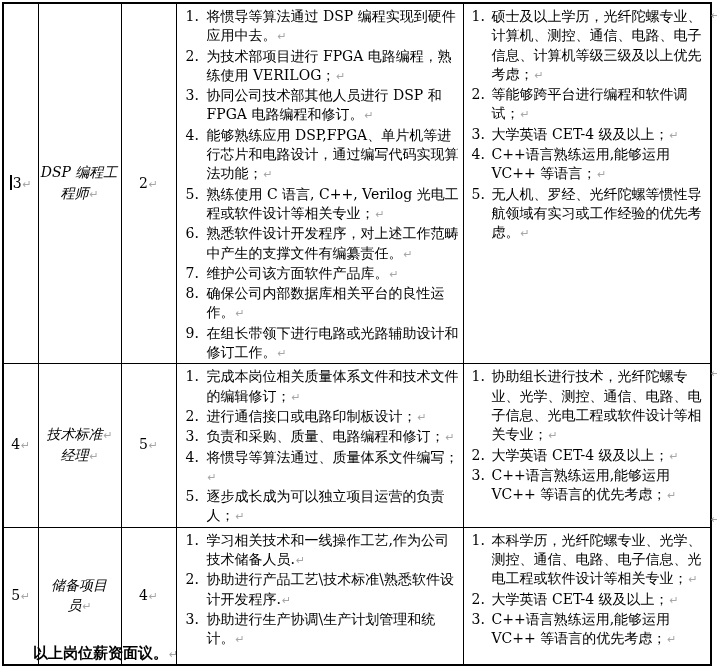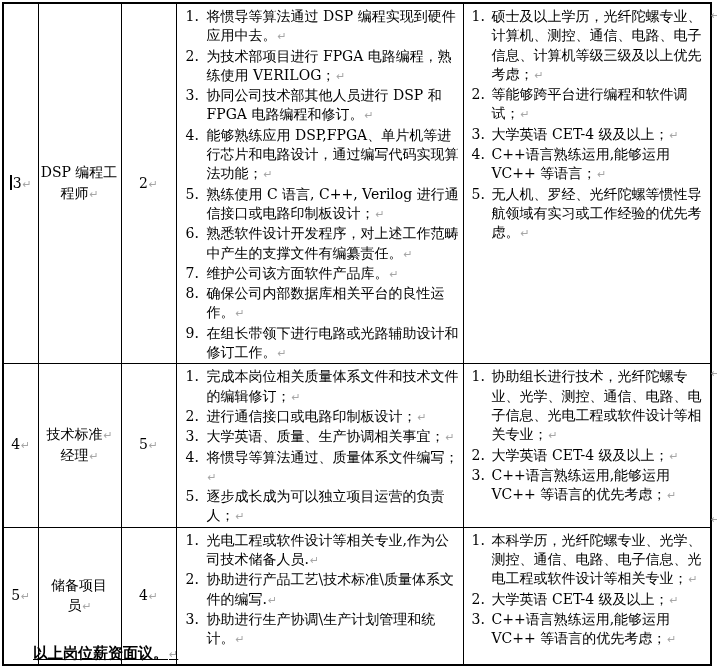--- a/index.html
+++ b/index.html
@@ -14,23 +14,23 @@
   }
   td{border:1px solid #000;overflow:hidden;}
   td.c-no,td.c-title,td.c-count{vertical-align:middle;text-align:center;padding:0 2px;}
   td.c-list{vertical-align:top;padding:3px 2px 0 0;}
   .item{display:flex;align-items:flex-start;}
   .item .num{flex:0 0 30px;padding-left:9px;box-sizing:border-box;}
   .c-req .item .num{flex:0 0 28px;padding-left:8px;}
   .item .txt{flex:1;min-width:0;}
   .mark{color:#a6a6a6;font-size:11px;margin-left:1px;font-family:"DejaVu Sans",sans-serif;}
   .caret{display:inline-block;width:2px;height:15px;background:#000;vertical-align:-2px;margin-right:1px;}
-  .tline{text-align:center;}
+  .tline{text-align:center;font-style:italic;}
   .footer{
-    position:absolute;left:33px;top:644px;font-weight:bold;font-size:15px;text-decoration:underline;
+    position:absolute;left:33px;top:644px;font-weight:bold;font-size:15px;
   }
   .footer .mark{font-weight:normal;}
   .row-end{position:absolute;left:711px;color:#a6a6a6;font-size:11px;font-family:"DejaVu Sans",sans-serif;}
 </style>
 </head>
 <body>
 
 <table class="jobs">
   <colgroup>
     <col style="width:35px">
@@ -66,21 +66,21 @@
           <div class="item">
             <span class="num">3.</span>
             <span class="txt"><span>协同公司技术部其他人员进行 DSP 和 FPGA 电路编程和修订。</span><span class="mark">↵</span></span>
           </div>
           <div class="item">
             <span class="num">4.</span>
             <span class="txt"><span>能够熟练应用 DSP,FPGA、单片机等进行芯片和电路设计，通过编写代码实现算法功能；</span><span class="mark">↵</span></span>
           </div>
           <div class="item">
             <span class="num">5.</span>
-            <span class="txt"><span>熟练使用 C 语言, C++, Verilog 进行通信接口或电路印制板设计；</span><span class="mark">↵</span></span>
+            <span class="txt"><span>熟练使用 C 语言, C++, Verilog 光电工程或软件设计等相关专业；</span><span class="mark">↵</span></span>
           </div>
           <div class="item">
             <span class="num">6.</span>
             <span class="txt"><span>熟悉软件设计开发程序，对上述工作范畴中产生的支撑文件有编纂责任。</span><span class="mark">↵</span></span>
           </div>
           <div class="item">
             <span class="num">7.</span>
             <span class="txt"><span>维护公司该方面软件产品库。</span><span class="mark">↵</span></span>
           </div>
           <div class="item">
@@ -134,21 +134,21 @@
     <div class="item">
             <span class="num">1.</span>
             <span class="txt"><span>完成本岗位相关质量体系文件和技术文件的编辑修订；</span><span class="mark">↵</span></span>
           </div>
           <div class="item">
             <span class="num">2.</span>
             <span class="txt"><span>进行通信接口或电路印制板设计；</span><span class="mark">↵</span></span>
           </div>
           <div class="item">
             <span class="num">3.</span>
-            <span class="txt"><span>大学英语、质量、生产协调相关事宜；</span><span class="mark">↵</span></span>
+            <span class="txt"><span>负责和采购、质量、电路编程和修订；</span><span class="mark">↵</span></span>
           </div>
           <div class="item">
             <span class="num">4.</span>
             <span class="txt"><span>将惯导等算法通过、质量体系文件编写；</span><span class="mark">↵</span></span>
           </div>
           <div class="item">
             <span class="num">5.</span>
             <span class="txt"><span>逐步成长成为可以独立项目运营的负责人；</span><span class="mark">↵</span></span>
           </div>
         </td>
@@ -178,25 +178,25 @@
     <div class="tline"><span>储备项目</span><span class="mark"></span></div>
           <div class="tline"><span>员</span><span class="mark">↵</span></div>
         </td>
     <td class="c-count">
       <span>4</span><span class="mark">↵</span>
     </td>
     <td class="c-list c-duty">
 
     <div class="item">
             <span class="num">1.</span>
-            <span class="txt"><span>光电工程或软件设计等相关专业,作为公司技术储备人员.</span><span class="mark">↵</span></span>
-          </div>
-          <div class="item">
-            <span class="num">2.</span>
-            <span class="txt"><span>协助进行产品工艺\技术标准\质量体系文件的编写.</span><span class="mark">↵</span></span>
+            <span class="txt"><span>学习相关技术和一线操作工艺,作为公司技术储备人员.</span><span class="mark">↵</span></span>
+          </div>
+          <div class="item">
+            <span class="num">2.</span>
+            <span class="txt"><span>协助进行产品工艺\技术标准\熟悉软件设计开发程序.</span><span class="mark">↵</span></span>
           </div>
           <div class="item">
             <span class="num">3.</span>
             <span class="txt"><span>协助进行生产协调\生产计划管理和统计。</span><span class="mark">↵</span></span>
           </div>
         </td>
     <td class="c-list c-req">
 
     <div class="item">
             <span class="num">1.</span>

